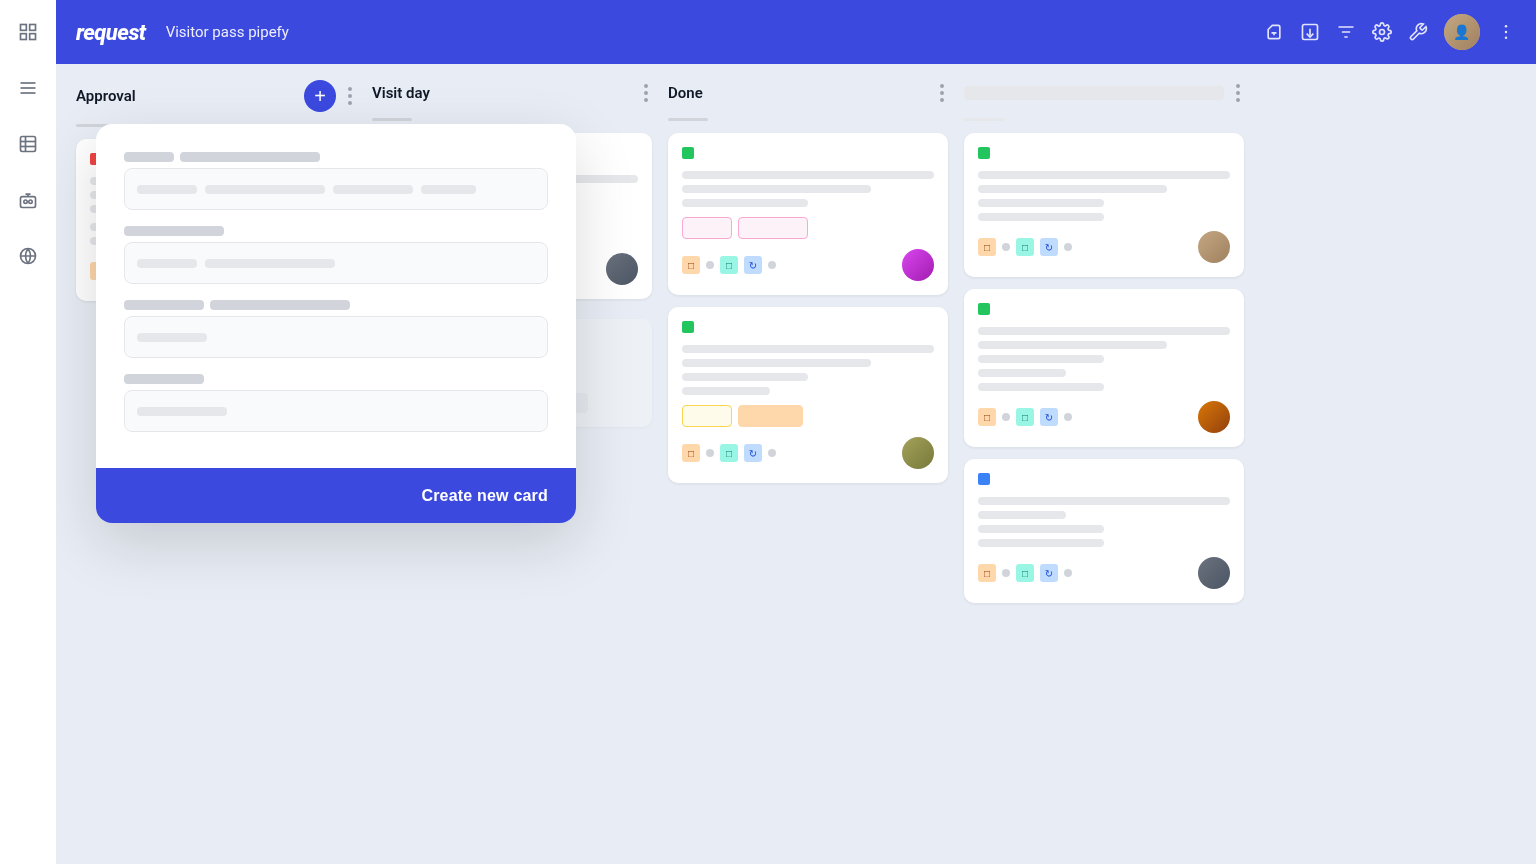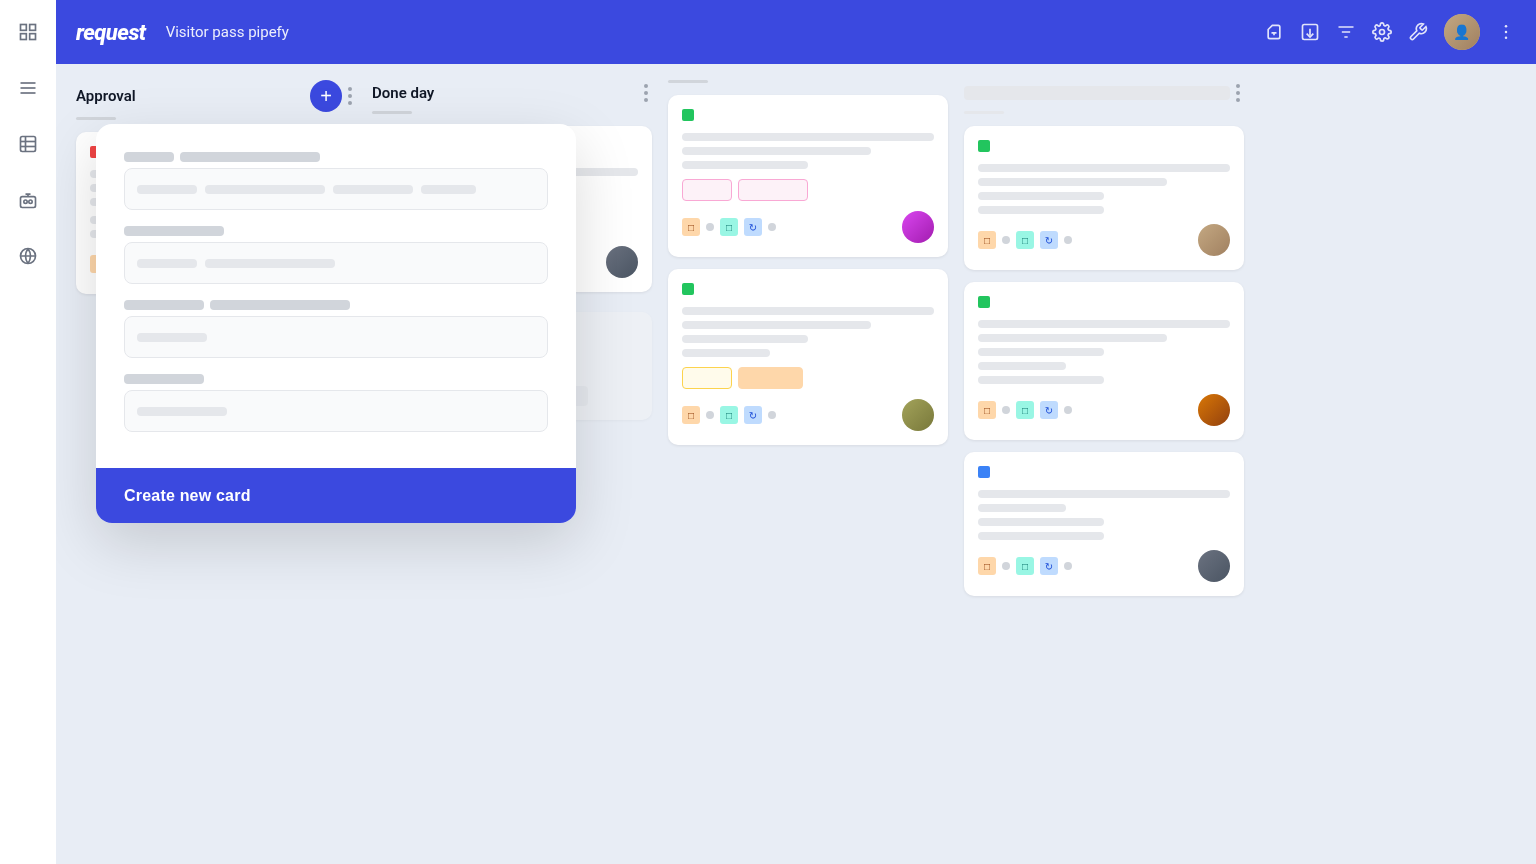--- a/index.html
+++ b/index.html
@@ -126,22 +126,22 @@
 
     
     .column {
       width: 280px;
       flex-shrink: 0;
       margin-right: 16px;
     }
     .column-header {
       display: flex;
       align-items: center;
-      margin-bottom: 5px;
-      gap: 2px;
+      margin-bottom: 12px;
+      gap: 8px;
     }
     .column-title {
       font-size: 15px;
       font-weight: 600;
       color: #111827;
       flex: 1;
     }
     .column-add-btn {
       width: 32px;
       height: 32px;
@@ -347,21 +347,21 @@
       padding: 18px 28px;
     }
     .form-submit-btn {
       width: 100%;
       background: transparent;
       border: none;
       color: #fff;
       font-size: 16px;
       font-weight: 700;
       cursor: pointer;
-      text-align: left;
+      text-align: right;
       letter-spacing: 0.2px;
     }
 
     
     .dots-menu {
       display: flex;
       flex-direction: column;
       gap: 3px;
       cursor: pointer;
       padding: 4px;
@@ -500,21 +500,21 @@
             <div class="card-icon-item blue">↻</div>
             <div class="card-dot"></div>
           </div>
           <div class="card-avatar av-brown card-avatar-face"></div>
         </div>
       </div>
     </div>
 
     <div class="column">
       <div class="column-header">
-        <span class="column-title">Done day</span>
+        <span class="column-title">Visit day</span>
         <div class="dots-menu">
           <div class="dot-item"></div>
             <div class="dot-item"></div>
             <div class="dot-item"></div>
         </div>
       </div>
       <div class="column-underline"></div>
 
       <div class="card">
         <div class="card-indicators-row">
@@ -540,20 +540,28 @@
         </div>
       </div>
 
       <div class="card" style="background:#f3f4f6; opacity:0.5; margin-top:20px;">
         <div style="height:60px;"></div>
         <div style="height:20px; background:#e5e7eb; border-radius:4px; width:60%; margin: 0 auto;"></div>
       </div>
     </div>
 
     <div class="column">
+      <div class="column-header">
+        <span class="column-title">Done</span>
+        <div class="dots-menu">
+          <div class="dot-item"></div>
+            <div class="dot-item"></div>
+            <div class="dot-item"></div>
+        </div>
+      </div>
       <div class="column-underline"></div>
 
       <div class="card">
         <div class="card-indicator green"></div>
         <div class="card-line w-full"></div>
         <div class="card-line w-3q"></div>
         <div class="card-line w-half" style="margin-bottom:10px;"></div>
         <div class="card-badges">
           <div class="card-badge outline-pink" style="width:50px;"></div>
           <div class="card-badge outline-pink" style="width:70px;"></div>

